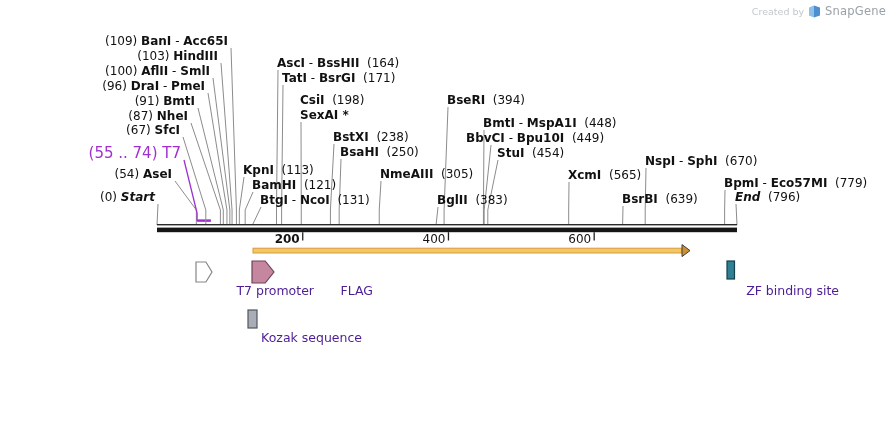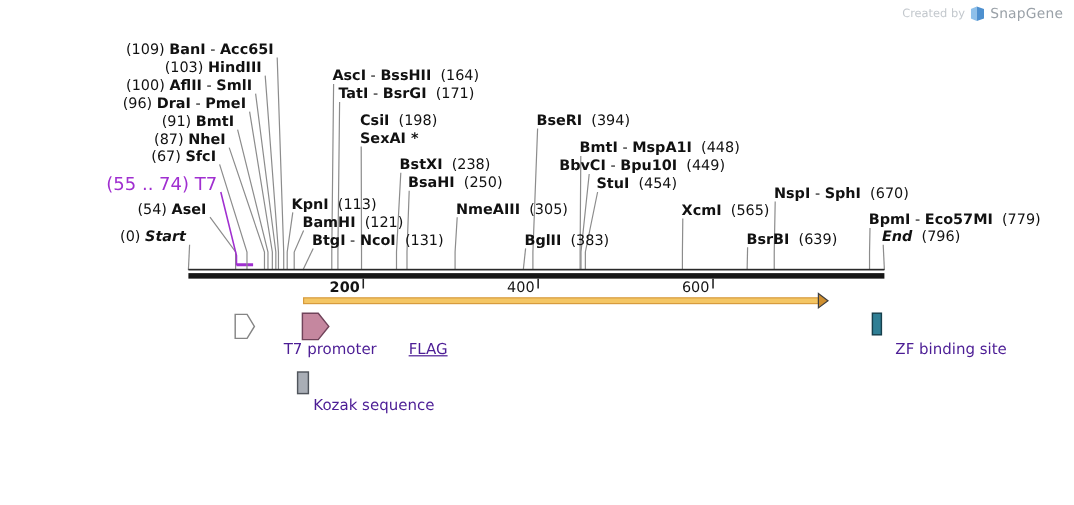--- a/index.html
+++ b/index.html
@@ -99,21 +99,21 @@
     <div class="lbl" style="top: 147px; left: 497px;"><span class="p-name">StuI</span><span class="p-num">&nbsp;&nbsp;(454)</span></div>
     <div class="lbl" style="top: 169px; left: 568px;"><span class="p-name">XcmI</span><span class="p-num">&nbsp;&nbsp;(565)</span></div>
     <div class="lbl" style="top: 193px; left: 622px;"><span class="p-name">BsrBI</span><span class="p-num">&nbsp;&nbsp;(639)</span></div>
     <div class="lbl" style="top: 155px; left: 645px;"><span class="p-name">NspI</span><span class="p-sep"> - </span><span class="p-name">SphI</span><span class="p-num">&nbsp;&nbsp;(670)</span></div>
     <div class="lbl" style="top: 177px; left: 724px;"><span class="p-name">BpmI</span><span class="p-sep"> - </span><span class="p-name">Eco57MI</span><span class="p-num">&nbsp;&nbsp;(779)</span></div>
     <div class="lbl" style="top: 191px; left: 735px;"><span class="p-se">End</span><span class="p-num">&nbsp;&nbsp;(796)</span></div>
     <div class="ruler-num" style="top: 233px; right: 595.271px; font-weight: bold;">200</div>
     <div class="ruler-num" style="top: 233px; right: 449.543px;">400</div>
     <div class="ruler-num" style="top: 233px; right: 303.814px;">600</div>
     <div class="feat-lbl" style="left: 94px; top: 284px;">T7 promoter</div>
-    <div class="feat-lbl" style="left: 153px; top: 284px; text-decoration: underline;">FLAG</div>
+    <div class="feat-lbl" style="left: 153px; top: 284px;">FLAG</div>
     <div class="feat-lbl" style="left: 619px; top: 284px;">ZF binding site</div>
     <div class="feat-lbl" style="left: 142px; top: 331px;">Kozak sequence</div>
   </div>
 
 <div id="watermark">
   <span id="wm-created">Created by</span>
   <svg width="11" height="13" viewBox="0 0 11 13">
     <polygon points="0,2.5 5,0.5 5,12.5 0,10.5" fill="#8ec0ea"></polygon>
     <polygon points="5,0.5 11,2.5 11,10.5 5,12.5" fill="#4e90cf"></polygon>
   </svg>

